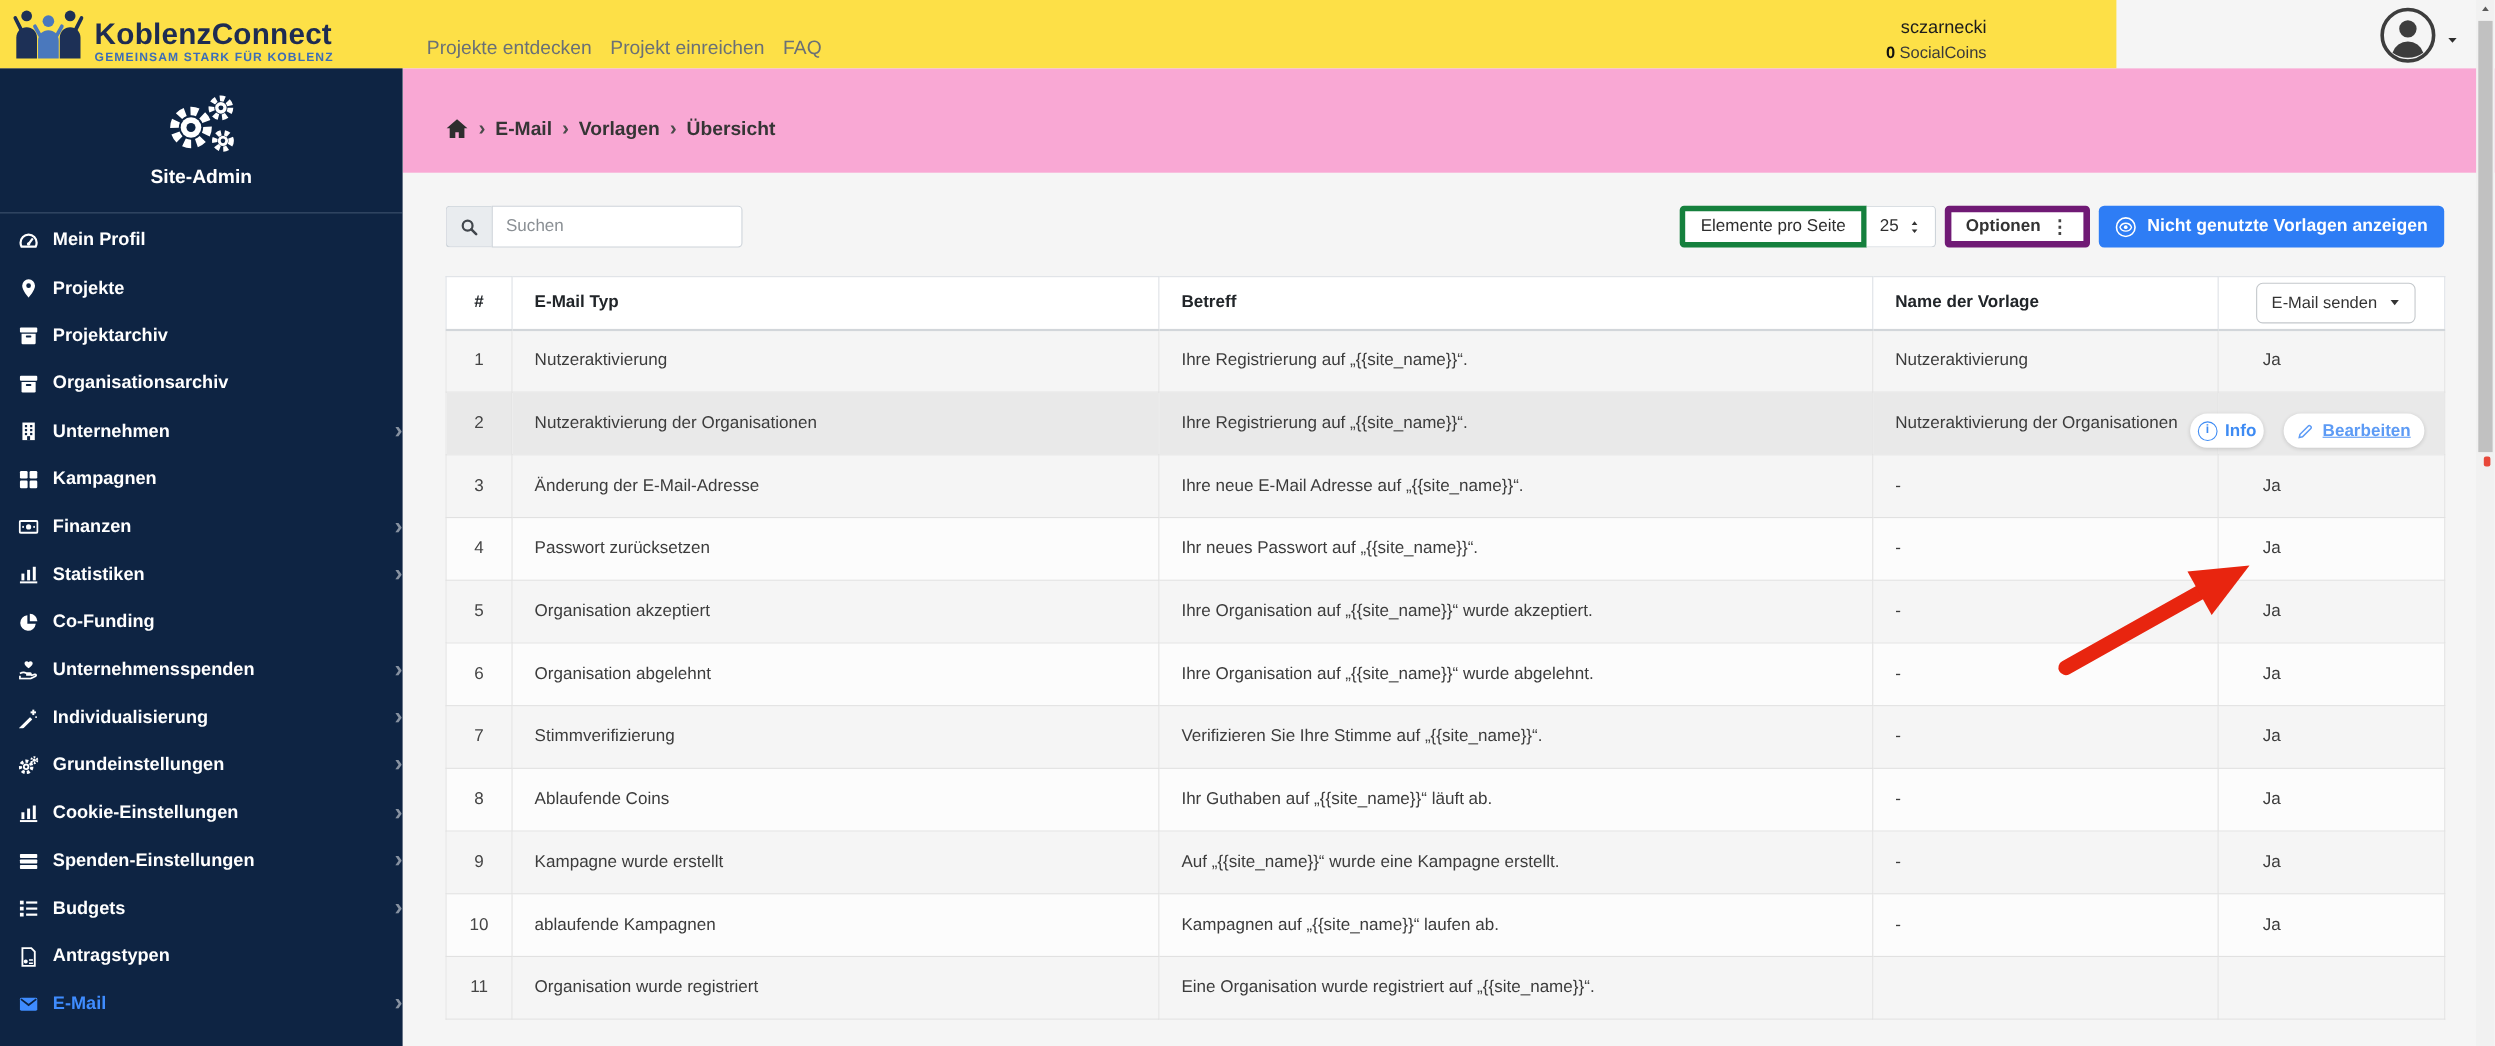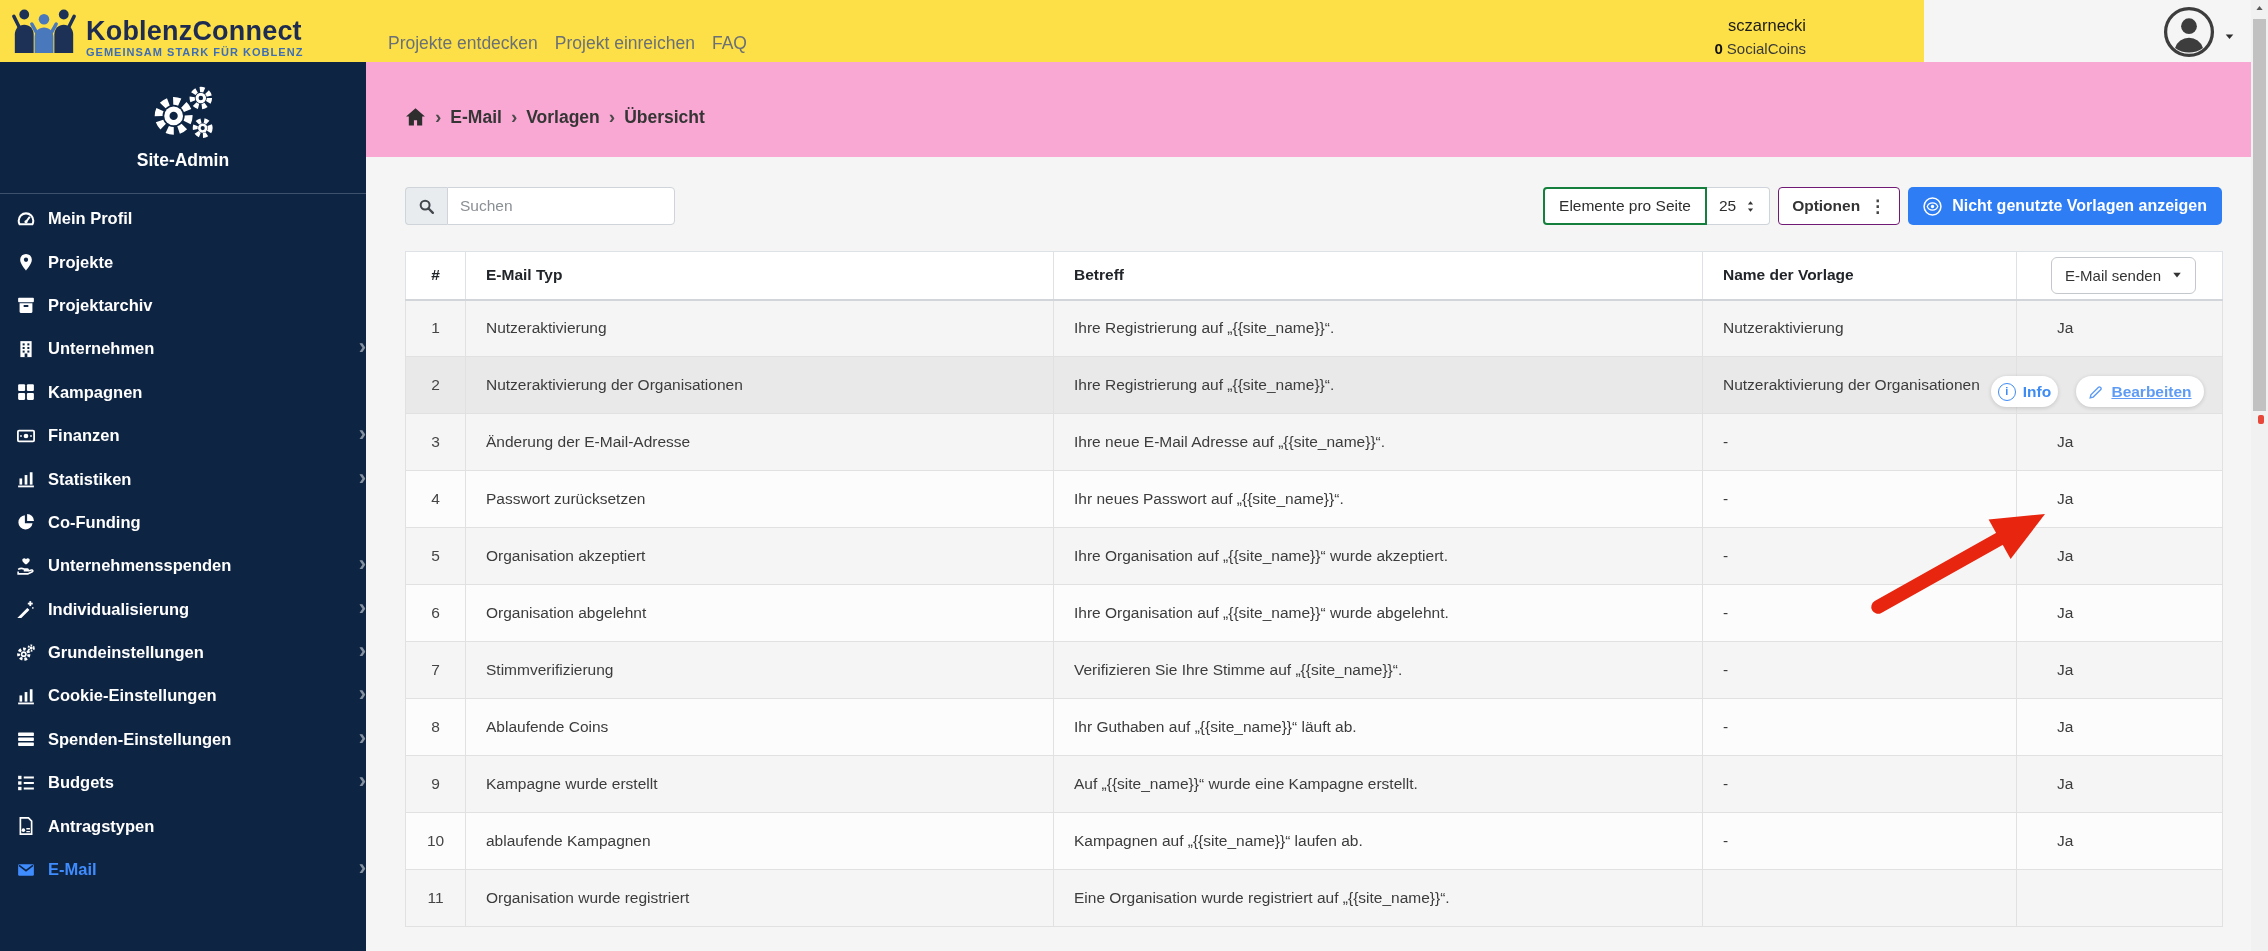--- a/index.html
+++ b/index.html
@@ -45,24 +45,24 @@
   .crumb-sep{font-size:19px;font-weight:700;color:#4a4a4a;margin:0 9px;line-height:1;}
   .crumb{font-size:17.5px;font-weight:700;color:#353535;cursor:pointer;}
   .desc{margin:0 46px 0 39px;height:61px;box-sizing:border-box;padding-top:24px;border-bottom:1px solid #dbdbdb;color:#6d6d6d;font-size:15.5px;}
   .toolbar{margin:30px 46px 0 39px;height:38px;display:flex;align-items:stretch;}
   .sgroup{display:flex;}
   .saddon{width:42px;background:#e9ecef;border:1px solid #ced4da;border-right:none;border-radius:4px 0 0 4px;display:flex;align-items:center;justify-content:center;color:#42474d;box-sizing:border-box;}
   .saddon svg{width:17px;height:17px;}
   .sinput{width:228px;border:1px solid #ced4da;border-radius:0 4px 4px 0;padding:0 12px;font-size:15.5px;color:#333;outline:none;box-sizing:border-box;font-family:inherit;background:#fff;}
   .sinput::placeholder{color:#8a8f94;}
   .spacer{flex:1;}
-  .pplabel{border:2px solid #15803d;border-radius:4px 0 0 4px;background:#fff;display:flex;align-items:center;padding:0 14px;font-size:15.5px;color:#2e2e2e;}
+  .pplabel{border:5px solid #15803d;border-radius:4px 0 0 4px;background:#fff;display:flex;align-items:center;padding:0 14px;font-size:15.5px;color:#2e2e2e;}
   .ppselect{border:1px solid #ced4da;border-left:none;border-radius:0 4px 4px 0;background:#fff;display:flex;align-items:center;gap:8px;padding:0 12px;font-size:15.5px;color:#2e2e2e;cursor:pointer;}
   .ppselect svg{width:13px;height:13px;color:#333;}
-  .optbtn{margin-left:8px;border:1px solid #701a75;border-radius:4px;background:#fff;display:flex;align-items:center;gap:9px;padding:0 13px;font-size:15.5px;font-weight:700;color:#333;cursor:pointer;font-family:inherit;}
+  .optbtn{margin-left:8px;border:6px solid #701a75;border-radius:4px;background:#fff;display:flex;align-items:center;gap:9px;padding:0 13px;font-size:15.5px;font-weight:700;color:#333;cursor:pointer;font-family:inherit;}
   .optbtn .dots{font-size:17px;font-weight:700;color:#444;}
   .pribtn{margin-left:8px;border:none;border-radius:5px;background:#2e7df5;color:#fff;display:flex;align-items:center;gap:10px;padding:0 15px;font-size:16px;font-weight:700;font-family:inherit;cursor:pointer;}
   .pribtn svg{width:19px;height:19px;}
   
   .table-wrap{margin:26px 46px 0 39px;position:relative;}
   table{width:100%;border-collapse:collapse;table-layout:fixed;background:#fff;}
   th{height:48px;border:1px solid #dee2e6;border-bottom:2px solid #d2d6da;font-size:15.5px;font-weight:700;color:#212529;text-align:left;padding:0 0 0 20px;box-sizing:border-box;background:#fff;}
   th.cnum{text-align:center;padding:0;}
   th.csend{text-align:right;padding:0 26px 0 0;}
   .sendsel{display:inline-flex;align-items:center;gap:11px;border:1px solid #c4c8cc;border-radius:6px;background:#fff;padding:9px 13px;font-size:15px;color:#333;font-weight:400;cursor:pointer;}
@@ -181,20 +181,30 @@
         </div>
         <div class="menu-item">
           <span class="ic">
             <svg viewBox="0 0 16 16">
               <rect x="1" y="1.5" width="14" height="4" rx=".8" fill="currentColor"></rect>
               <path d="M2.3 6.5h11.4V14a1 1 0 0 1-1 1H3.3a1 1 0 0 1-1-1z" fill="currentColor"></path>
               <rect x="5.8" y="8" width="4.4" height="1.7" rx=".6" fill="#0e2443"></rect>
             </svg>
           </span>
           <span>Projektarchiv</span>
+        </div>
+        <div class="menu-item">
+          <span class="ic">
+            <svg viewBox="0 0 16 16">
+              <rect x="1" y="1.5" width="14" height="4" rx=".8" fill="currentColor"></rect>
+              <path d="M2.3 6.5h11.4V14a1 1 0 0 1-1 1H3.3a1 1 0 0 1-1-1z" fill="currentColor"></path>
+              <rect x="5.8" y="8" width="4.4" height="1.7" rx=".6" fill="#0e2443"></rect>
+            </svg>
+          </span>
+          <span>Organisationsarchiv</span>
         </div>
         <div class="menu-item">
           <span class="ic">
             <svg viewBox="0 0 16 16">
               <rect x="3" y="1" width="10" height="14.2" fill="currentColor"></rect>
               <g fill="#0e2443">
                 <rect x="5" y="3" width="1.8" height="1.8"></rect>
                 <rect x="9.2" y="3" width="1.8" height="1.8"></rect>
                 <rect x="5" y="6.2" width="1.8" height="1.8"></rect>
                 <rect x="9.2" y="6.2" width="1.8" height="1.8"></rect>

